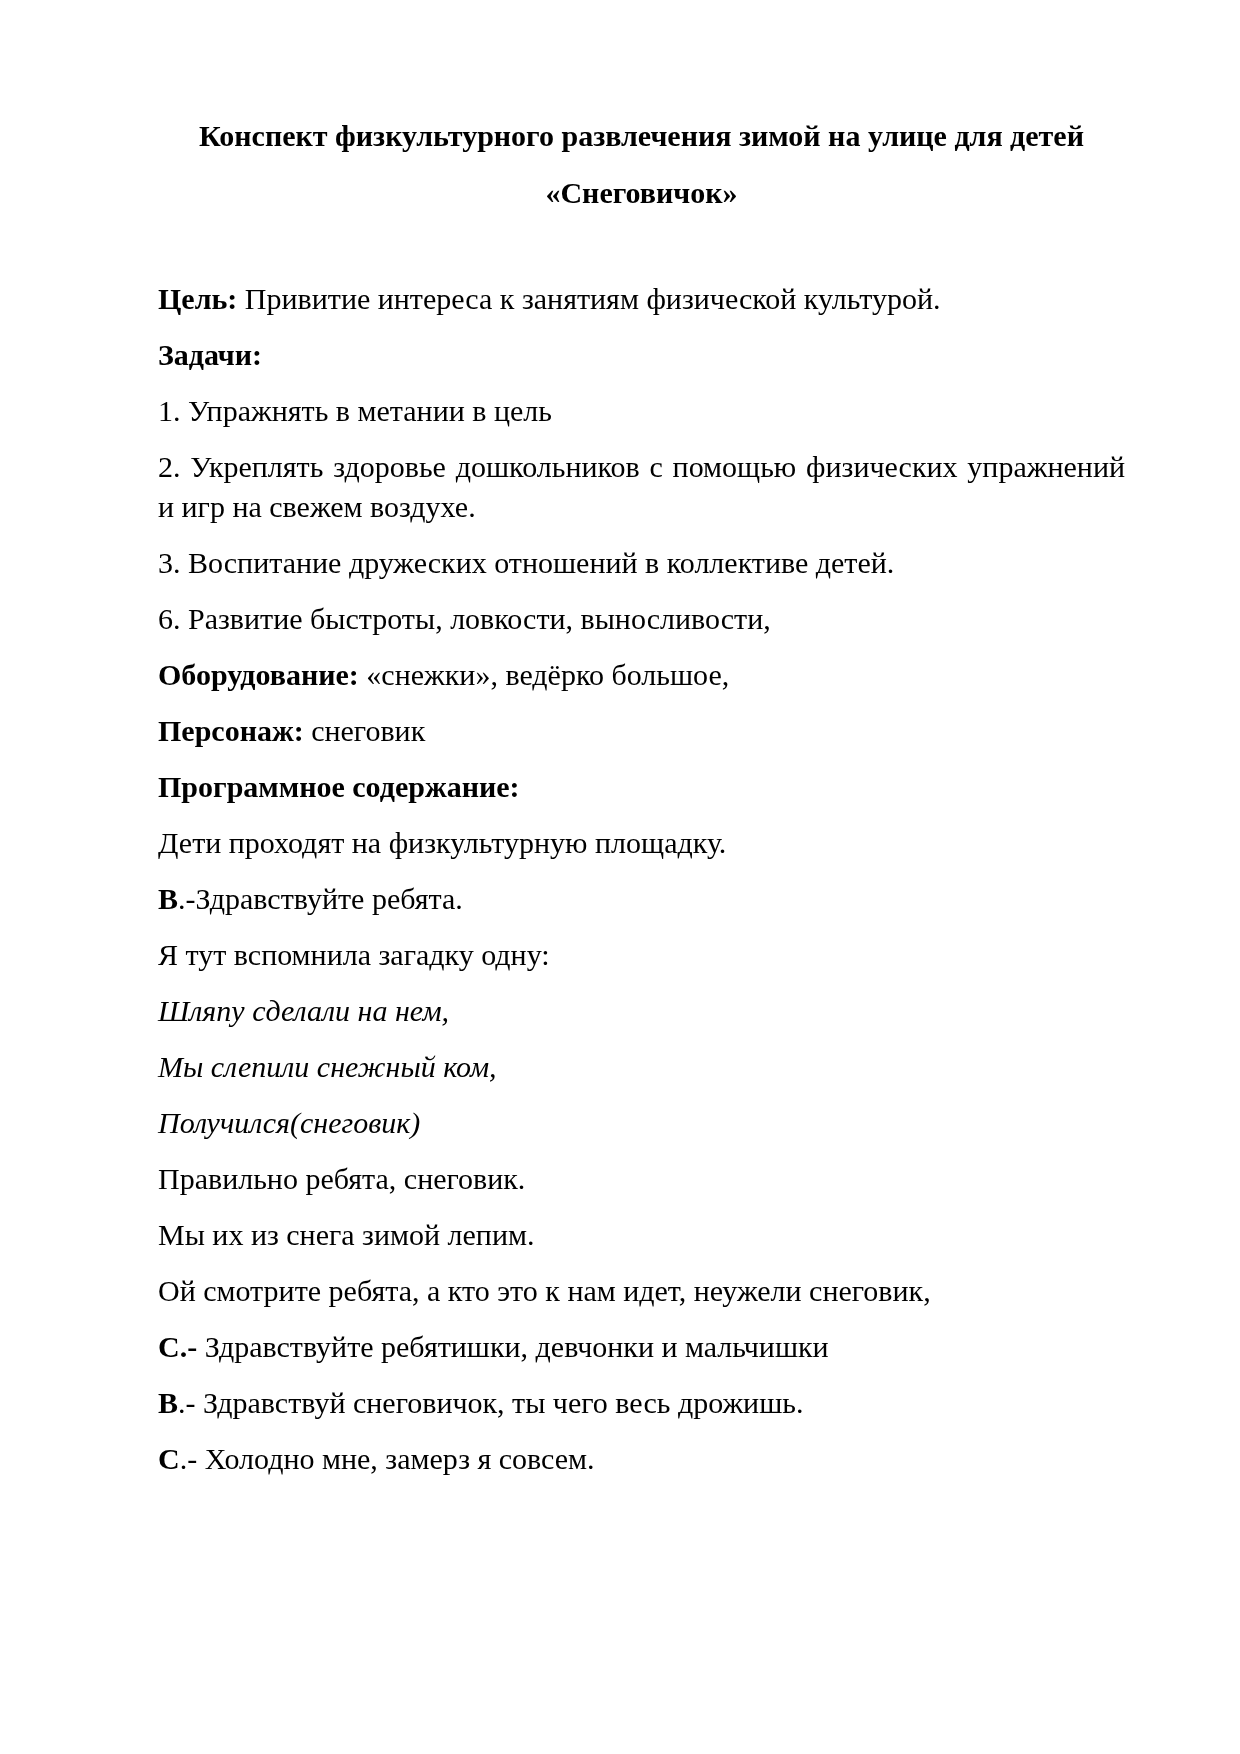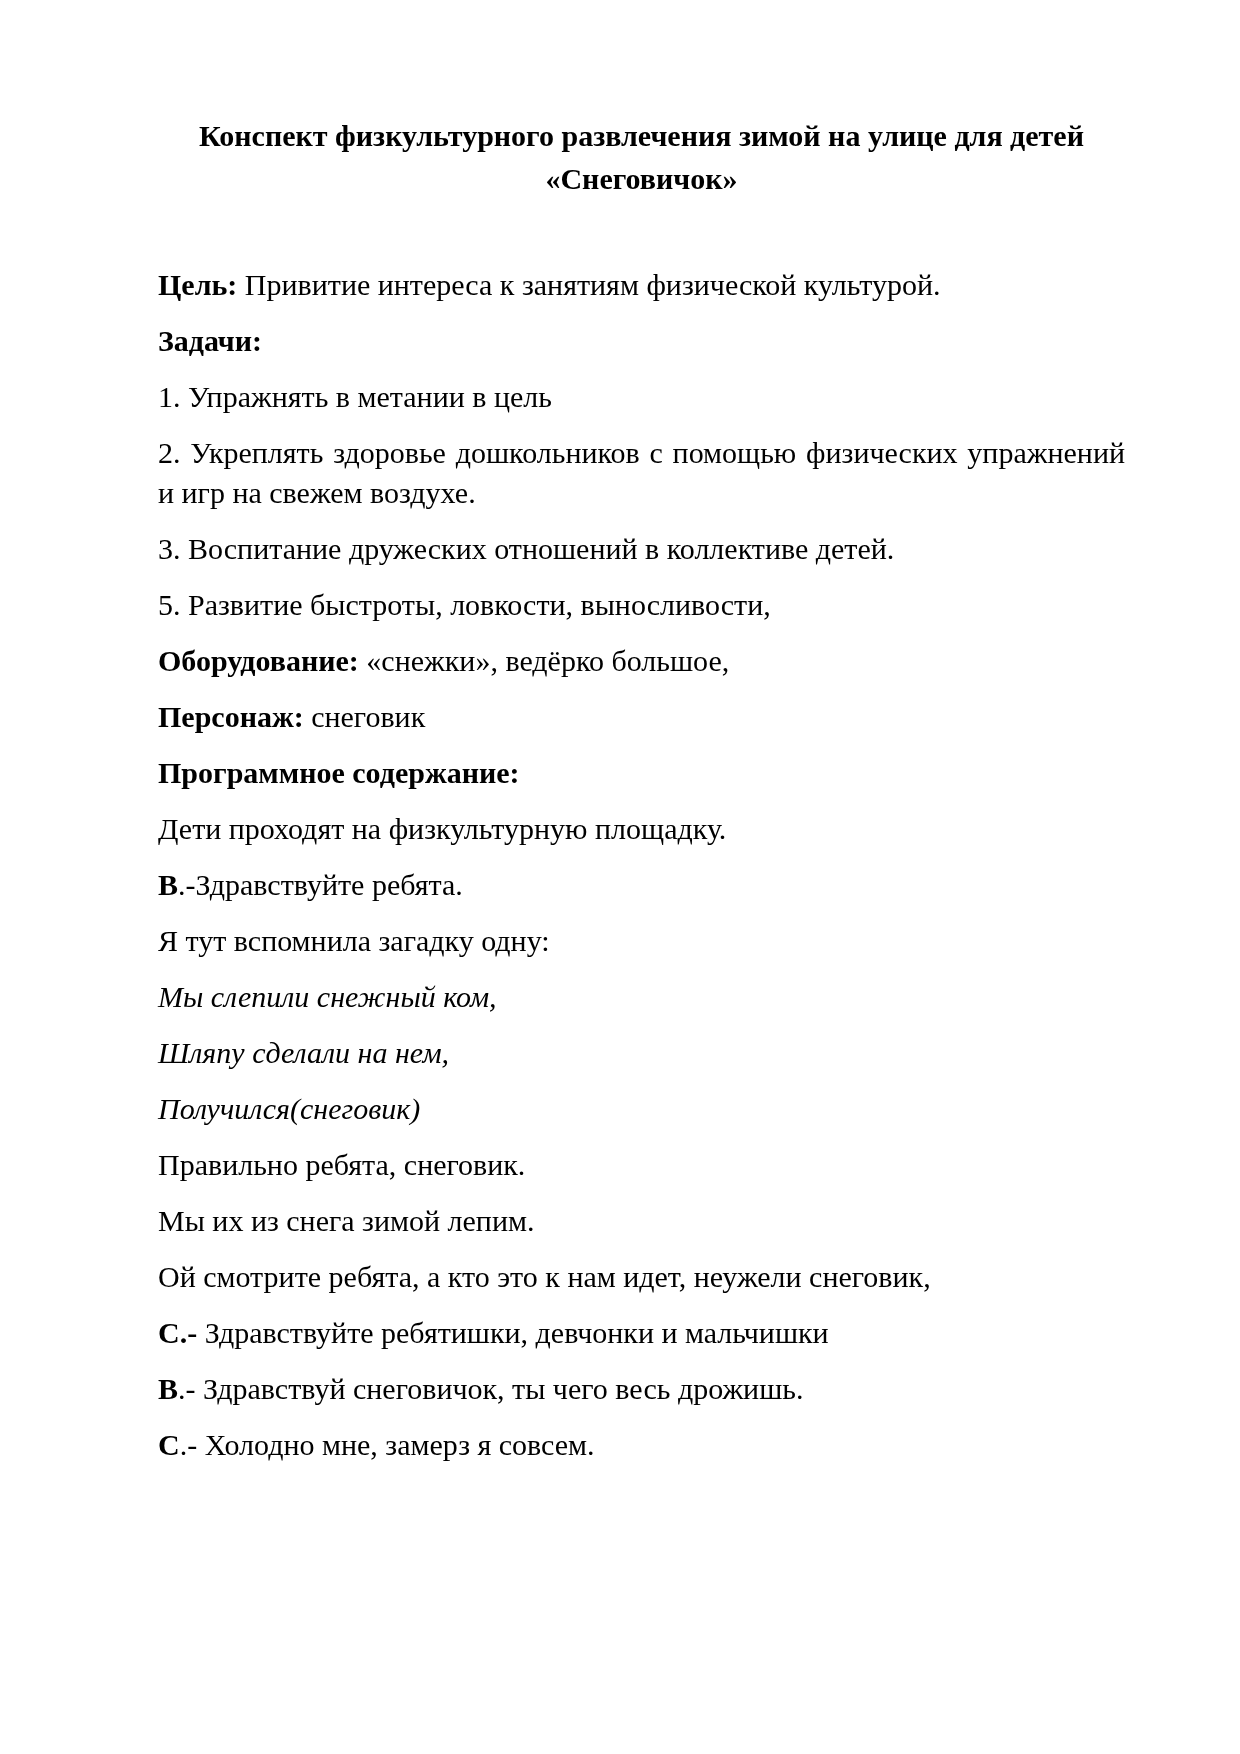--- a/index.html
+++ b/index.html
@@ -21,20 +21,21 @@
     padding: 114px 115px 0 158px;
   }
   .title-block {
     text-align: center;
     font-weight: bold;
     font-size: 30px;
     line-height: 43px;
   }
   .title-line { display: block; }
   .subtitle {
+    margin-top: 14px;
     text-align: center;
     font-weight: bold;
     font-size: 30px;
     line-height: 43px;
   }
   .doc-body {
     margin-top: 65px;
   }
   .para {
     margin: 16px 0 15px 0;
@@ -52,29 +53,29 @@
   <div class="title-block">
     <span class="title-line">Конспект физкультурного развлечения зимой на улице для детей</span>
   </div>
   <div class="subtitle">«Снеговичок»</div>
   <div class="doc-body">
       <p class="para"><span class="b">Цель:</span><span> Привитие интереса к занятиям физической культурой.</span></p>
       <p class="para"><span class="b">Задачи:</span></p>
       <p class="para"><span>1. Упражнять в метании в цель</span></p>
       <p class="para"><span>2. Укреплять здоровье дошкольников с помощью физических упражнений и игр на свежем воздухе.</span></p>
       <p class="para"><span>3. Воспитание дружеских отношений в коллективе детей.</span></p>
-      <p class="para"><span>5. Развитие быстроты, ловкости, выносливости,</span></p>
+      <p class="para"><span>6. Развитие быстроты, ловкости, выносливости,</span></p>
       <p class="para"><span class="b">Оборудование:</span><span> «снежки», ведёрко большое,</span></p>
       <p class="para"><span class="b">Персонаж:</span><span> снеговик</span></p>
       <p class="para"><span class="b">Программное содержание:</span></p>
       <p class="para"><span>Дети проходят на физкультурную площадку.</span></p>
       <p class="para"><span class="b">В</span><span>.-Здравствуйте ребята.</span></p>
       <p class="para"><span>Я тут вспомнила загадку одну:</span></p>
+      <p class="para"><span class="i">Шляпу сделали на нем,</span></p>
       <p class="para"><span class="i">Мы слепили снежный ком,</span></p>
-      <p class="para"><span class="i">Шляпу сделали на нем,</span></p>
       <p class="para"><span class="i">Получился(снеговик)</span></p>
       <p class="para"><span>Правильно ребята, снеговик.</span></p>
       <p class="para"><span>Мы их из снега зимой лепим.</span></p>
       <p class="para"><span>Ой смотрите ребята, а кто это к нам идет, неужели снеговик,</span></p>
       <p class="para"><span class="b">С.-</span><span> Здравствуйте ребятишки, девчонки и мальчишки</span></p>
       <p class="para"><span class="b">В</span><span>.- Здравствуй снеговичок, ты чего весь дрожишь.</span></p>
       <p class="para"><span class="b">С</span><span>.- Холодно мне, замерз я совсем.</span></p>
     </div>
 </div>
 

